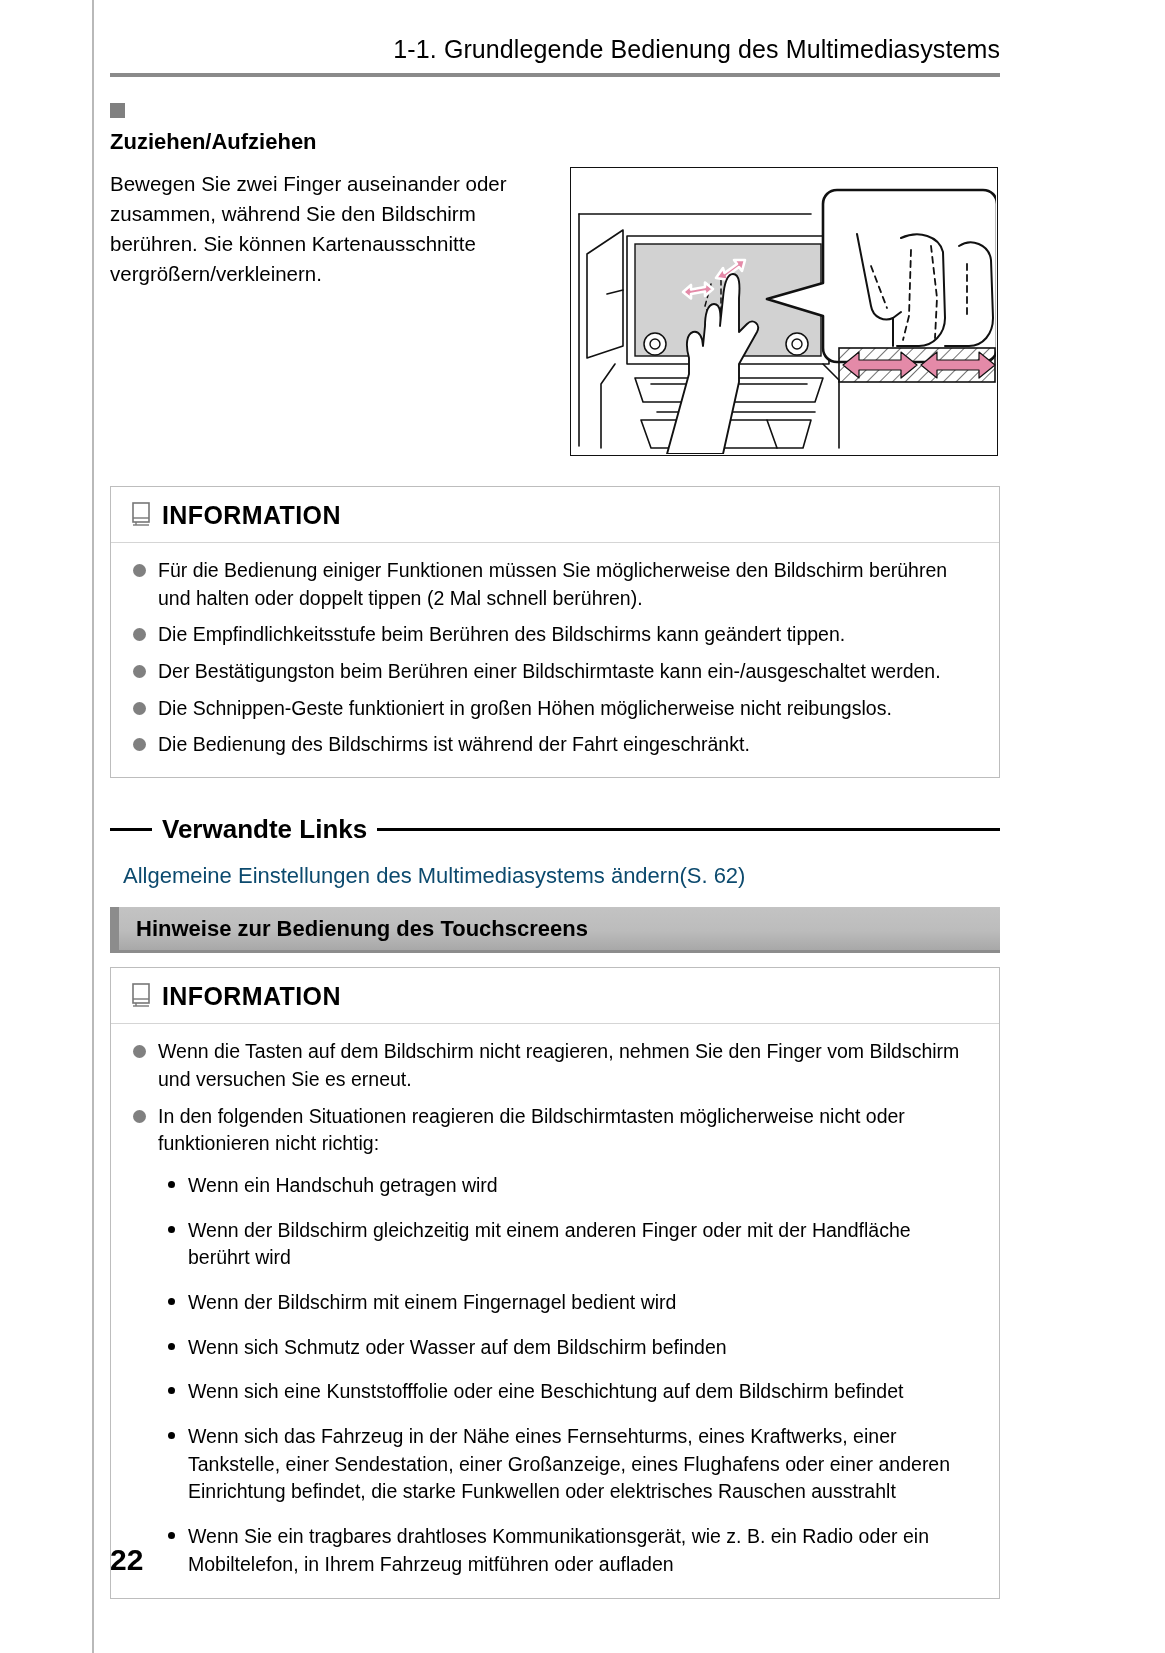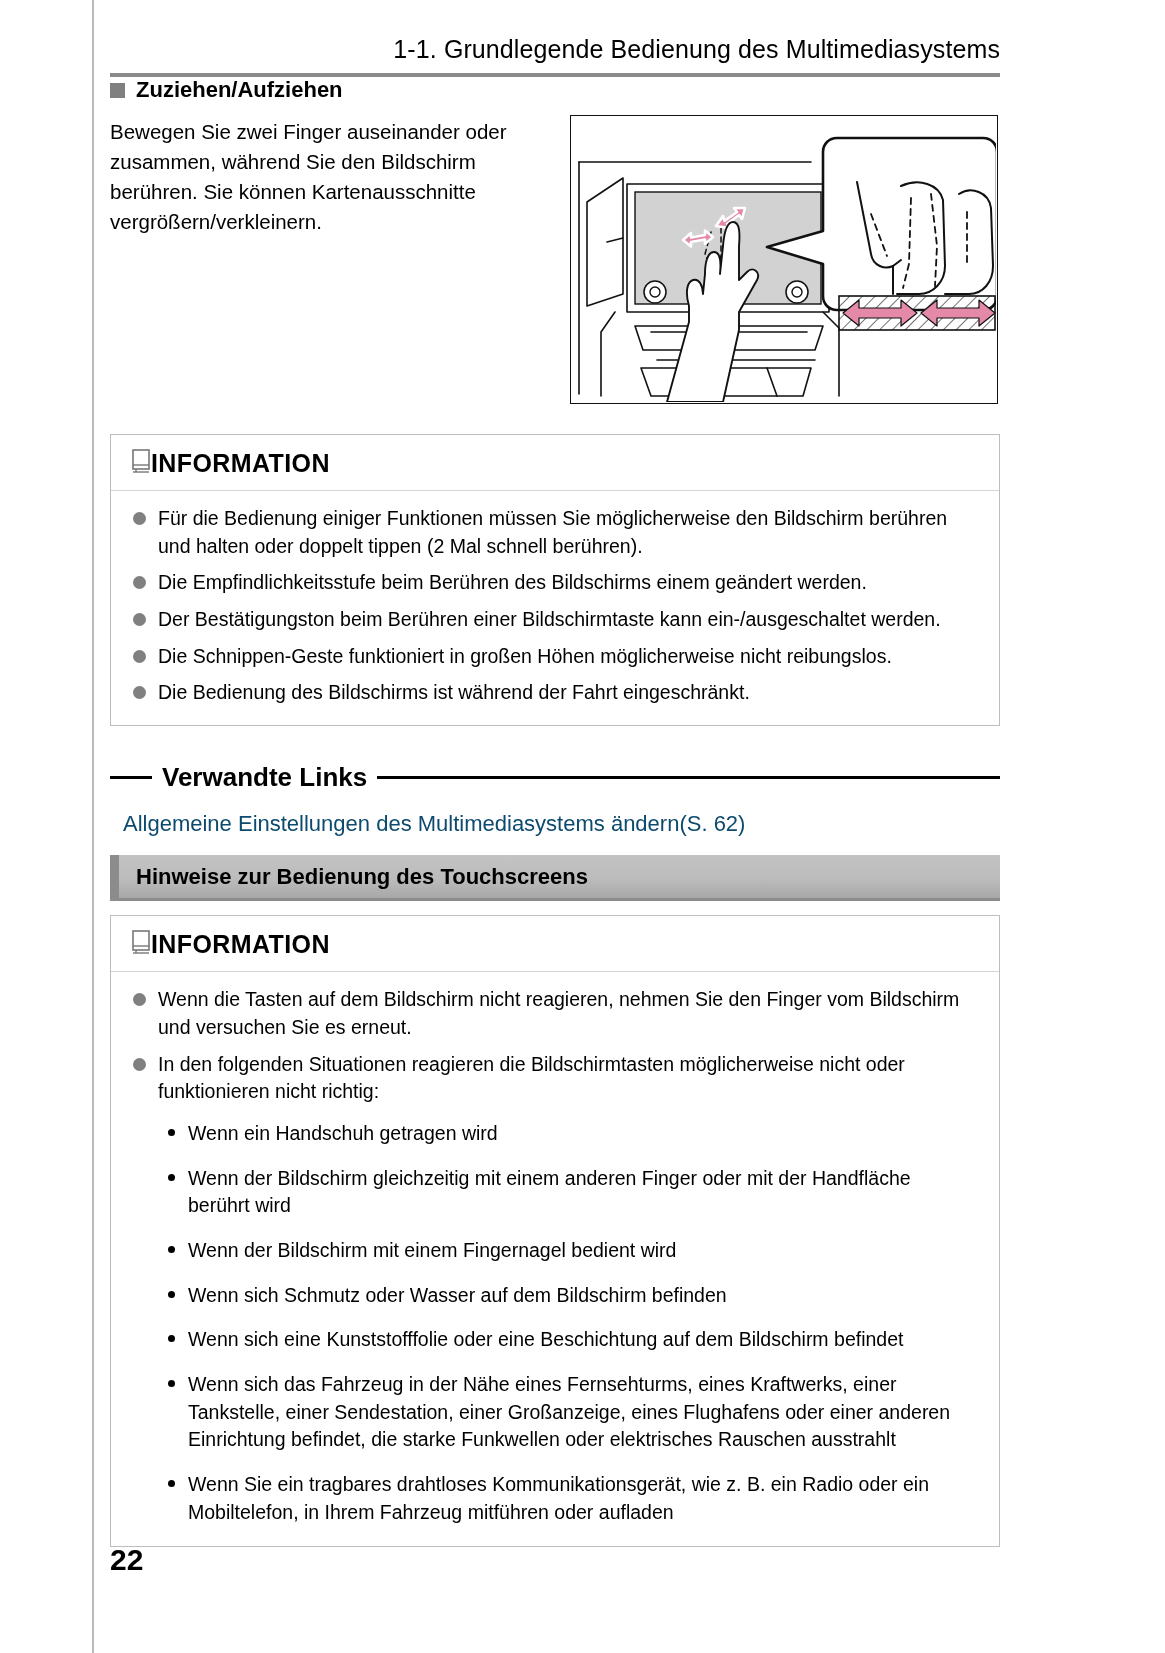--- a/index.html
+++ b/index.html
@@ -45,22 +45,24 @@
   .header-rule {
     margin-top: 9px;
     height: 4px;
     background: #8a8a8a;
     width: 890px;
   }
 
   
   .sq-heading {
     display: flex;
-    align-items: center;
+    align-items: flex-start;
+    margin-top: 26px;
     gap: 11px;
+    flex-direction: column;
   }
   .sq-mark {
     width: 15px;
     height: 15px;
     background: #808080;
     flex: 0 0 auto;
   }
   .sq-heading-text {
     font-size: 22px;
     font-weight: bold;
@@ -92,20 +94,22 @@
 
   
   .info-panel {
     margin-top: 30px;
     border: 1.5px solid #bdbdbd;
     background: #ffffff;
     box-sizing: border-box;
   }
   .info-head {
     display: flex;
+    align-items: center;
+    gap: 11px;
     padding: 14px 18px 12px 20px;
     border-bottom: 1.5px solid #d5d5d5;
   }
   .info-head-title {
     font-size: 25px;
     font-weight: bold;
     letter-spacing: 0.4px;
   }
   .book-icon { flex: 0 0 auto; }
 
@@ -337,21 +341,21 @@
           <line x1="2" y1="16" x2="18" y2="16" stroke="#777" stroke-width="1.4"></line>
           <line x1="5" y1="20" x2="5" y2="23" stroke="#777" stroke-width="1.4"></line>
           <line x1="2" y1="23" x2="18" y2="23" stroke="#777" stroke-width="1.4"></line>
         </svg>
       </span>
       <span class="info-head-title">INFORMATION</span>
     </div>
     <div class="info-body">
       <ul class="dot-list">
         <li>Für die Bedienung einiger Funktionen müssen Sie möglicherweise den Bildschirm berühren und halten oder doppelt tippen (2 Mal schnell berühren).</li>
-        <li>Die Empfindlichkeitsstufe beim Berühren des Bildschirms einem geändert werden.</li>
+        <li>Die Empfindlichkeitsstufe beim Berühren des Bildschirms kann geändert tippen.</li>
         <li>Der Bestätigungston beim Berühren einer Bildschirmtaste kann ein-/ausgeschaltet werden.</li>
         <li>Die Schnippen-Geste funktioniert in großen Höhen möglicherweise nicht reibungslos.</li>
         <li>Die Bedienung des Bildschirms ist während der Fahrt eingeschränkt.</li>
       </ul>
     </div>
   </div>
 
   <div class="related-head">
     <span class="related-dash-left"></span>
     <span class="related-title">Verwandte Links</span>

